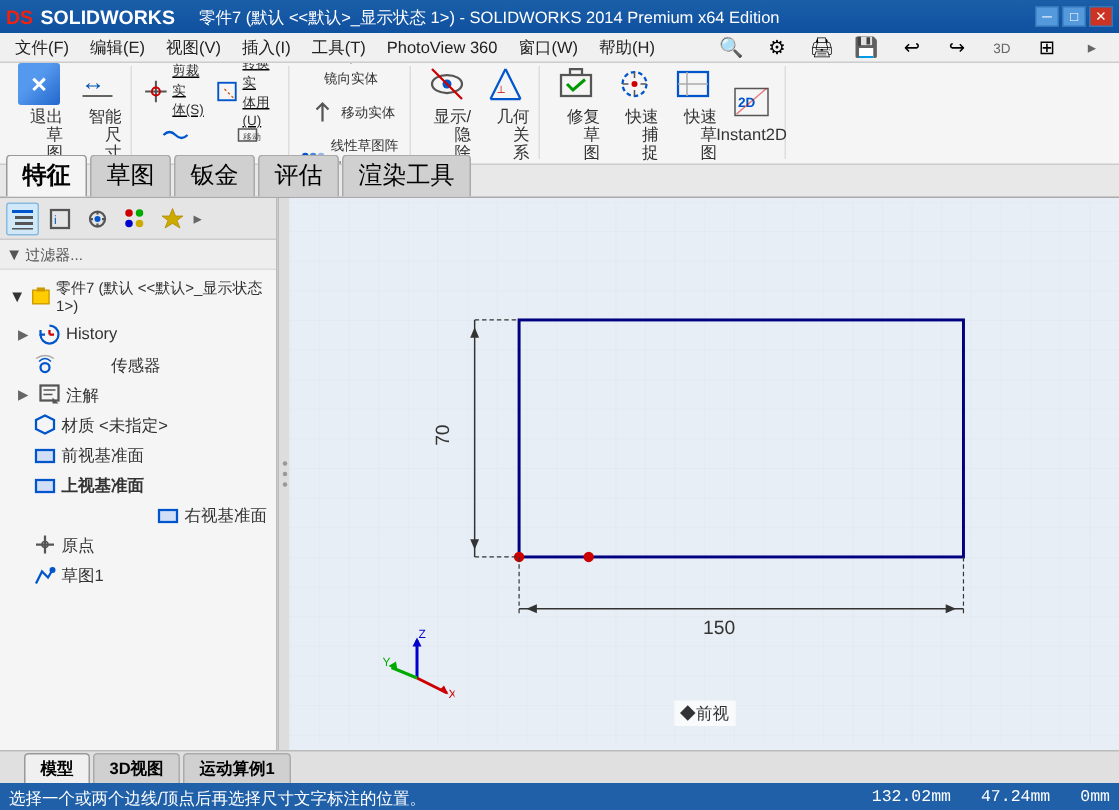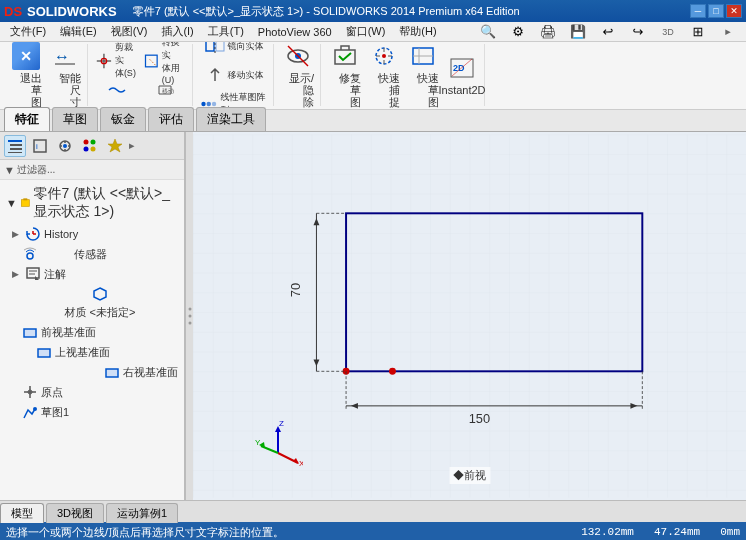--- a/index.html
+++ b/index.html
@@ -86,21 +86,21 @@
     #feature-tabs {
       height: 22px;
       background: #e8e8e8;
       border-bottom: 1px solid #aaa;
       display: flex;
       align-items: flex-end;
       padding-left: 4px;
     }
     .ftab {
       padding: 3px 10px;
-      font-size: 12px;
+      font-size: 16px;
       cursor: pointer;
       background: #d0d0d0;
       border: 1px solid #aaa;
       border-bottom: none;
       margin-right: 2px;
       border-radius: 3px 3px 0 0;
       font-family: Liberation Serif, serif;
     }
     .ftab.active {
       background: #f5f5f5;
@@ -244,24 +244,25 @@
       bottom: 30px;
       left: 60px;
     }
 
     
     #bottom-tabs {
       height: 22px;
       background: #e0e0e0;
       border-top: 1px solid #bbb;
       display: flex;
-      align-items: center;
+      align-items: flex-end;
       padding-top: 3px;
-      padding-left: 0;
+      padding-left: 16px;
       gap: 2px;
+      font-weight: bold;
     }
     .btab {
       padding: 2px 10px;
       font-size: 11px;
       cursor: pointer;
       background: #d0d0d0;
       border: 1px solid #aaa;
       border-bottom: none;
       border-radius: 3px 3px 0 0;
     }
@@ -350,21 +351,21 @@
               <line x1="4" y1="22" x2="24" y2="22" stroke="#333" stroke-width="1"></line>
             </svg>
           </div>
           <div class="tb-label">智能尺<br>寸</div>
         </div>
       </div>
     </div>
 
     <div class="toolbar-group">
       <div style="display:flex; flex-direction:column; gap:1px;">
-        <div style="display:flex; gap:2px;">
+        <div style="display:flex; gap:2px;text-decoration:underline;">
           <div class="tb-btn-sm" style="width:46px; flex-direction:row; gap:2px;">
             <svg width="20" height="20" viewBox="0 0 20 20">
                 <path d="M2,10 L18,10" stroke="#555" stroke-width="1.5"></path>
                 <path d="M10,2 L10,18" stroke="#555" stroke-width="1.5"></path>
                 <circle cx="10" cy="10" r="3" fill="none" stroke="#cc0000" stroke-width="1.5"></circle>
               </svg>
             <span style="font-size:9px; color:#333;">剪裁实<br>体(S)</span>
           </div>
           <div class="tb-btn-sm" style="width:46px; flex-direction:row; gap:2px;">
             <svg width="20" height="20" viewBox="0 0 20 20">
@@ -385,21 +386,21 @@
                 <path d="M4,10 L16,10 L16,2 L4,2 Z" stroke="#555" stroke-width="1" fill="none"></path>
                 <text x="7" y="9" font-size="6" fill="#555">移动</text>
               </svg>
           </div>
         </div>
       </div>
     </div>
 
     <div class="toolbar-group">
       <div style="display:flex; flex-direction:column; gap:1px;">
-        <div class="tb-btn-sm" style="width:70px; flex-direction:row; gap:3px;">
+        <div class="tb-btn-sm" style="width:70px; flex-direction:column; gap:3px;">
           <svg width="20" height="16" viewBox="0 0 20 16">
               <rect x="1" y="3" width="8" height="10" fill="none" stroke="#0055cc" stroke-width="1.5"></rect>
               <line x1="10" y1="1" x2="10" y2="15" stroke="#333" stroke-width="1" stroke-dasharray="2,2"></line>
               <rect x="11" y="3" width="8" height="10" fill="none" stroke="#0055cc" stroke-width="1" opacity="0.5"></rect>
             </svg>
           <span style="font-size:9px; color:#333;">镜向实体</span>
         </div>
         <div class="tb-btn-sm" style="width:70px; flex-direction:row; gap:3px;">
           <svg width="20" height="16" viewBox="0 0 20 16">
               <path d="M10,2 L10,14 M6,6 L10,2 L14,6" stroke="#555" stroke-width="1.5" fill="none"></path>
@@ -421,20 +422,31 @@
       <div style="display:flex; gap:3px;">
         <div class="tb-btn">
           <div class="tb-icon">
             <svg width="28" height="28" viewBox="0 0 28 28">
                 <ellipse cx="14" cy="14" rx="10" ry="6" fill="none" stroke="#555" stroke-width="1.5"></ellipse>
                 <circle cx="14" cy="14" r="3" fill="#0055cc"></circle>
                 <line x1="4" y1="4" x2="24" y2="24" stroke="#cc0000" stroke-width="1.5"></line>
               </svg>
           </div>
           <div class="tb-label">显示/隐<br>除</div>
+        </div>
+        <div class="tb-btn">
+          <div class="tb-icon">
+            <svg width="28" height="28" viewBox="0 0 28 28">
+                <line x1="4" y1="24" x2="14" y2="4" stroke="#0055cc" stroke-width="1.5"></line>
+                <line x1="14" y1="4" x2="24" y2="24" stroke="#0055cc" stroke-width="1.5"></line>
+                <line x1="4" y1="24" x2="24" y2="24" stroke="#0055cc" stroke-width="1.5"></line>
+                <text x="8" y="20" font-size="7" fill="#cc0000">⊥</text>
+              </svg>
+          </div>
+          <div class="tb-label">几何关<br>系</div>
         </div>
       </div>
     </div>
 
     <div class="toolbar-group">
       <div style="display:flex; gap:3px;">
         <div class="tb-btn">
           <div class="tb-icon">
             <svg width="28" height="28" viewBox="0 0 28 28">
                 <rect x="4" y="8" width="20" height="14" fill="none" stroke="#555" stroke-width="1.5"></rect>
@@ -537,21 +549,21 @@
       <span style="font-size:10px; color:#555;">过滤器...</span>
     </div>
 
     <div id="tree-panel">
       <div class="tree-header">
         <span>▼</span>
         <svg width="16" height="16" viewBox="0 0 16 16">
             <rect x="2" y="3" width="12" height="10" fill="#ffcc00" stroke="#cc9900" stroke-width="1"></rect>
             <rect x="5" y="1" width="6" height="3" fill="#cc9900"></rect>
           </svg>
-        <span style="font-size:14px;">零件7 (默认 &lt;&lt;默认&gt;_显示状态 1&gt;)</span>
+        <span style="font-size:10px;">零件7 (默认 &lt;&lt;默认&gt;_显示状态 1&gt;)</span>
       </div>
 
       <div class="tree-item" style="padding-left:12px;">
         <span class="expand-arrow">▶</span>
         <svg width="16" height="16" viewBox="0 0 16 16">
             <path d="M8,2 A6,6 0 1 1 2,8" fill="none" stroke="#0055cc" stroke-width="1.5"></path>
             <polyline points="2,5 2,8 5,8" fill="none" stroke="#0055cc" stroke-width="1.5"></polyline>
             <line x1="8" y1="8" x2="8" y2="5" stroke="#cc0000" stroke-width="1.5"></line>
             <line x1="8" y1="8" x2="11" y2="8" stroke="#cc0000" stroke-width="1.5"></line>
           </svg>
@@ -571,35 +583,35 @@
         <span class="expand-arrow">▶</span>
         <svg width="16" height="16" viewBox="0 0 16 16">
             <rect x="2" y="2" width="12" height="10" fill="none" stroke="#555" stroke-width="1.5"></rect>
             <line x1="4" y1="5" x2="12" y2="5" stroke="#555" stroke-width="1"></line>
             <line x1="4" y1="8" x2="10" y2="8" stroke="#555" stroke-width="1"></line>
             <polygon points="10,14 10,10 14,14" fill="#555"></polygon>
           </svg>
         <span>注解</span>
       </div>
 
-      <div class="tree-item" style="padding-left:22px;flex-direction:column;">
+      <div class="tree-item" style="padding-left:22px;">
         <svg width="16" height="16" viewBox="0 0 16 16">
             <polygon points="8,2 14,5 14,11 8,14 2,11 2,5" fill="none" stroke="#0055cc" stroke-width="1.5"></polygon>
           </svg>
         <span>材质 &lt;未指定&gt;</span>
       </div>
 
       <div class="tree-item" style="padding-left:22px;">
         <svg width="16" height="16" viewBox="0 0 16 16">
             <rect x="2" y="5" width="12" height="8" fill="rgba(0,100,255,0.15)" stroke="#0055cc" stroke-width="1.5"></rect>
           </svg>
         <span>前视基准面</span>
       </div>
 
-      <div class="tree-item" style="padding-left:36px;">
+      <div class="tree-item" style="padding-left:22px;font-weight:bold;">
         <svg width="16" height="16" viewBox="0 0 16 16">
             <rect x="2" y="5" width="12" height="8" fill="rgba(0,100,255,0.15)" stroke="#0055cc" stroke-width="1.5"></rect>
           </svg>
         <span>上视基准面</span>
       </div>
 
       <div class="tree-item" style="padding-left:22px;justify-content:flex-end;">
         <svg width="16" height="16" viewBox="0 0 16 16">
             <rect x="2" y="5" width="12" height="8" fill="rgba(0,100,255,0.15)" stroke="#0055cc" stroke-width="1.5"></rect>
           </svg>

